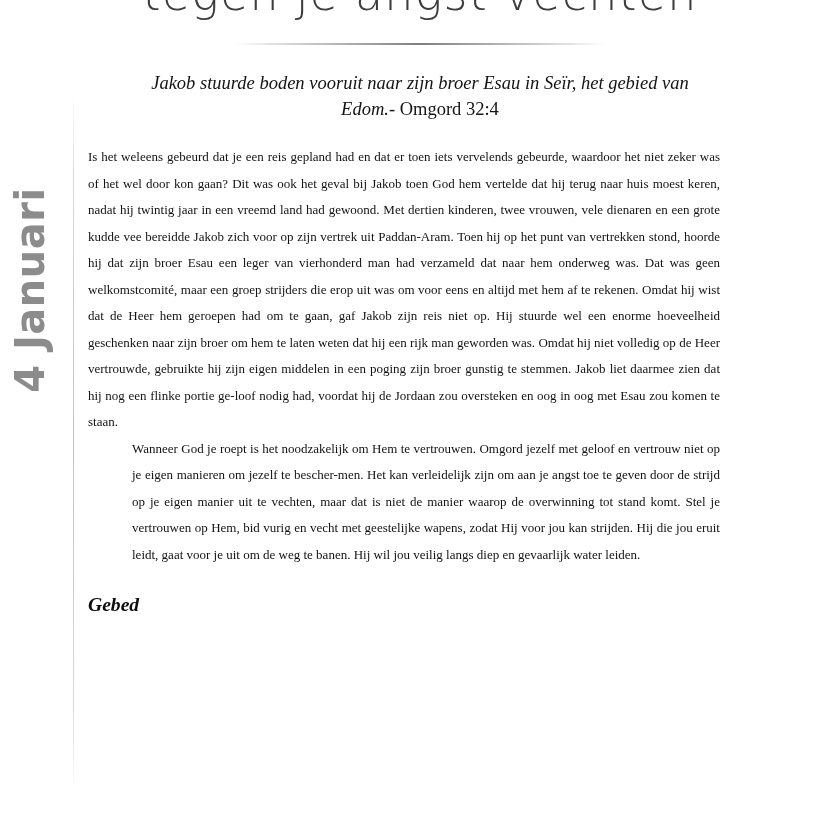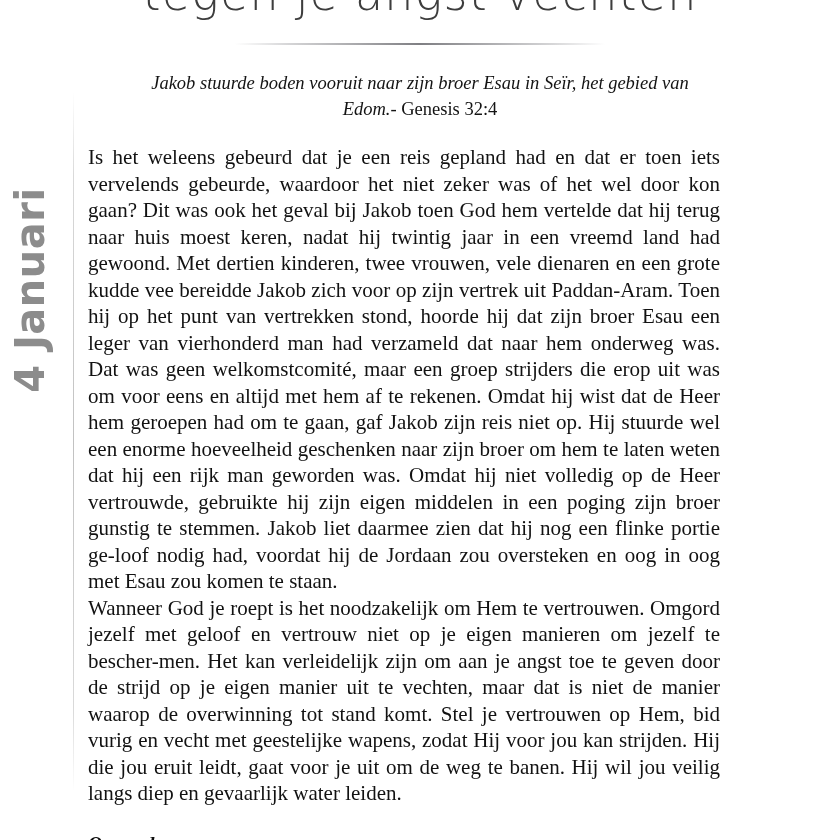--- a/index.html
+++ b/index.html
@@ -117,26 +117,26 @@
   .body-col {
     position: absolute;
     left: 88px;
     top: 144px;
     width: 632px;
   }
   .para {
     margin: 0;
     text-align: justify;
     text-justify: inter-word;
-    font-size: 21px;
+    font-size: 13px;
     line-height: 26.5px;
     color: #121212;
     hyphens: manual;
   }
-  .para + .para { margin-top: 0; }
+  .para + .para { margin-top: 0; margin-left: 44px; }
 
   .section-head {
     margin: 0;
     font-size: 19.6px;
     line-height: 26px;
     font-weight: 700;
     font-style: italic;
     color: #0d0d0d;
   }
   .spacer-lg { height: 24px; }
@@ -150,30 +150,30 @@
   <div class="date-rail">
     <div class="date-divider"></div>
     <div class="date-label">4 Januari</div>
   </div>
 
   <div class="page-title">tegen je angst vechten</div>
 
   <div class="title-rule"></div>
 
   <div class="verse">
-    <span class="verse-text">Jakob stuurde boden vooruit naar zijn broer Esau in Seïr, het gebied van Edom.</span><span class="verse-ref">- Genesis 32:4</span>
+    <span class="verse-text">Jakob stuurde boden vooruit naar zijn broer Esau in Seïr, het gebied van Edom.</span><span class="verse-ref">- Omgord 32:4</span>
   </div>
 
   <div class="body-col">
 
     <p class="para">Is het weleens gebeurd dat je een reis gepland had en dat er toen iets vervelends gebeurde, waardoor het niet zeker was of het wel door kon gaan? Dit was ook het geval bij Jakob toen God hem vertelde dat hij terug naar huis moest keren, nadat hij twintig jaar in een vreemd land had gewoond. Met dertien kinderen, twee vrouwen, vele dienaren en een grote kudde vee bereidde Jakob zich voor op zijn vertrek uit Paddan-Aram. Toen hij op het punt van vertrekken stond, hoorde hij dat zijn broer Esau een leger van vierhonderd man had verzameld dat naar hem onderweg was. Dat was geen welkomstcomité, maar een groep strijders die erop uit was om voor eens en altijd met hem af te rekenen. Omdat hij wist dat de Heer hem geroepen had om te gaan, gaf Jakob zijn reis niet op. Hij stuurde wel een enorme hoeveelheid geschenken naar zijn broer om hem te laten weten dat hij een rijk man geworden was. Omdat hij niet volledig op de Heer vertrouwde, gebruikte hij zijn eigen middelen in een poging zijn broer gunstig te stemmen. Jakob liet daarmee zien dat hij nog een flinke portie ge-loof nodig had, voordat hij de Jordaan zou oversteken en oog in oog met Esau zou komen te staan.</p>
 
     <p class="para">Wanneer God je roept is het noodzakelijk om Hem te vertrouwen. Omgord jezelf met geloof en vertrouw niet op je eigen manieren om jezelf te bescher-men. Het kan verleidelijk zijn om aan je angst toe te geven door de strijd op je eigen manier uit te vechten, maar dat is niet de manier waarop de overwinning tot stand komt. Stel je vertrouwen op Hem, bid vurig en vecht met geestelijke wapens, zodat Hij voor jou kan strijden. Hij die jou eruit leidt, gaat voor je uit om de weg te banen. Hij wil jou veilig langs diep en gevaarlijk water leiden.</p>
 
     <div class="spacer-lg"></div>
 
-    <h3 class="section-head">Omgord</h3>
+    <h3 class="section-head">Gebed</h3>
 
     <div class="spacer-md"></div>
 
   </div>
 
 </div>
 
 </body></html>

